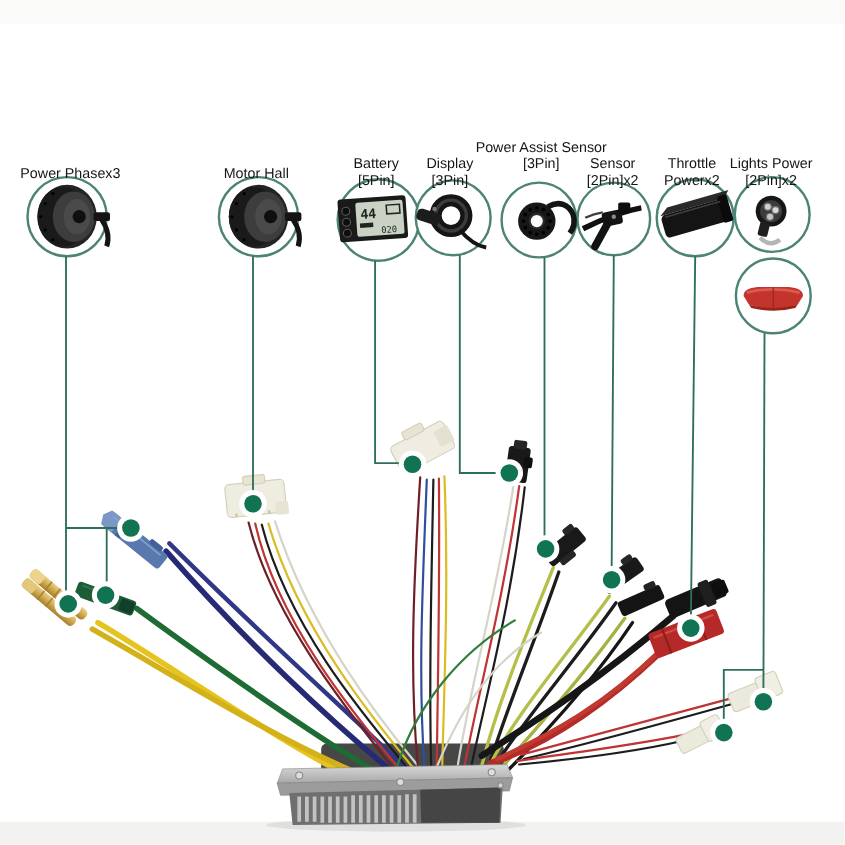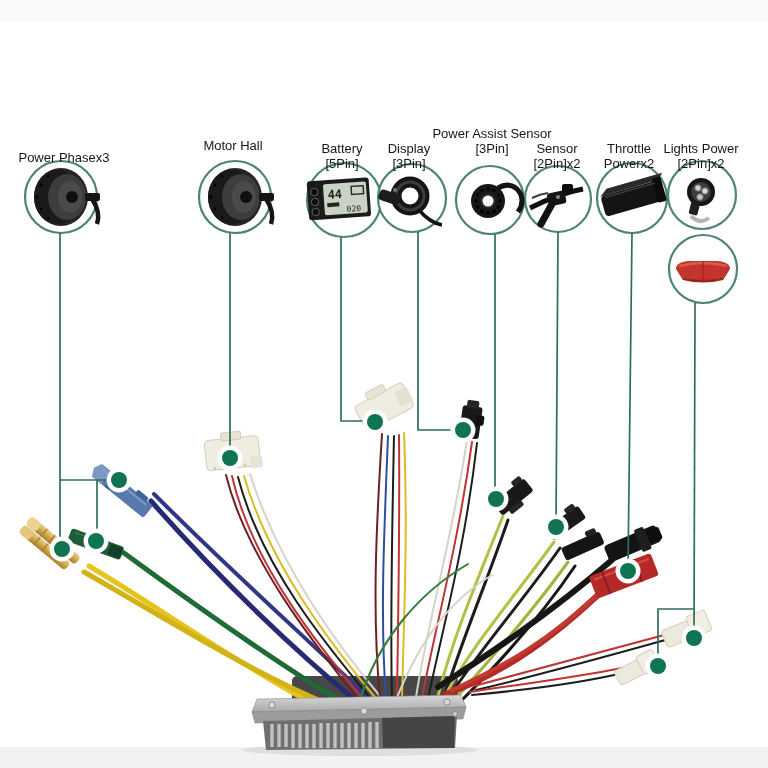--- a/index.html
+++ b/index.html
@@ -311,21 +311,21 @@
           <circle cx="628" cy="571" r="8"></circle>
       <circle cx="694" cy="638" r="8"></circle>
           <circle cx="658" cy="666" r="8"></circle>
     </g>
   </g>
 </svg>
 
 <div class="lbl" style="left:64px;top:140px;">
   <span>Power Phasex3</span>
 </div>
-<div class="lbl" style="left:233px;top:128px;text-align:right;">
+<div class="lbl" style="left:233px;top:140px;text-align:right;">
   <span>Motor Hall</span>
 </div>
 <div class="lbl" style="left:342px;top:131px;">
   <span>Battery</span>
   <span>[5Pin]</span>
 </div>
 <div class="lbl" style="left:409px;top:131px;">
   <span>Display</span>
   <span>[3Pin]</span>
 </div>

